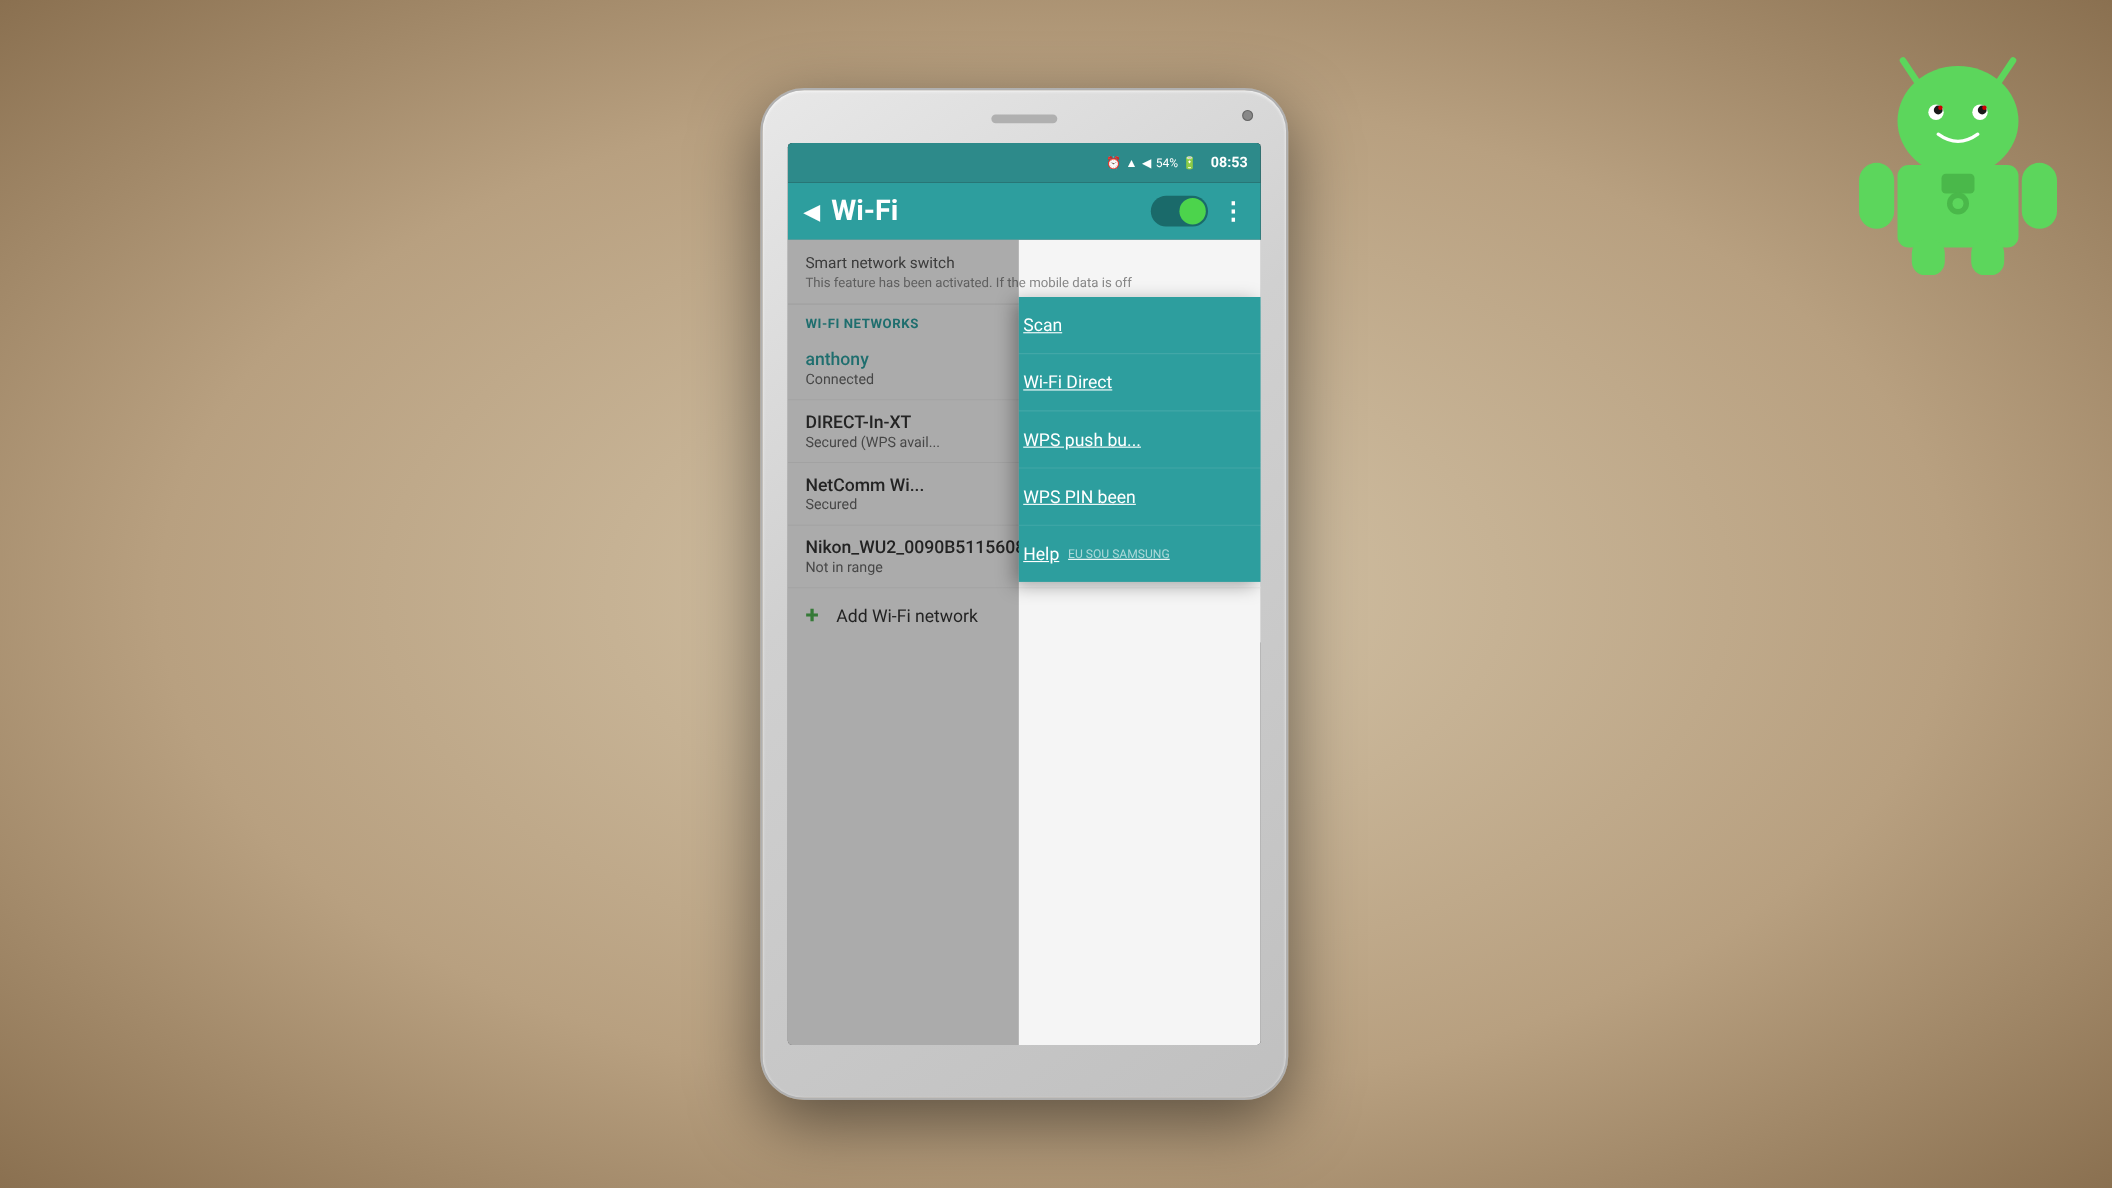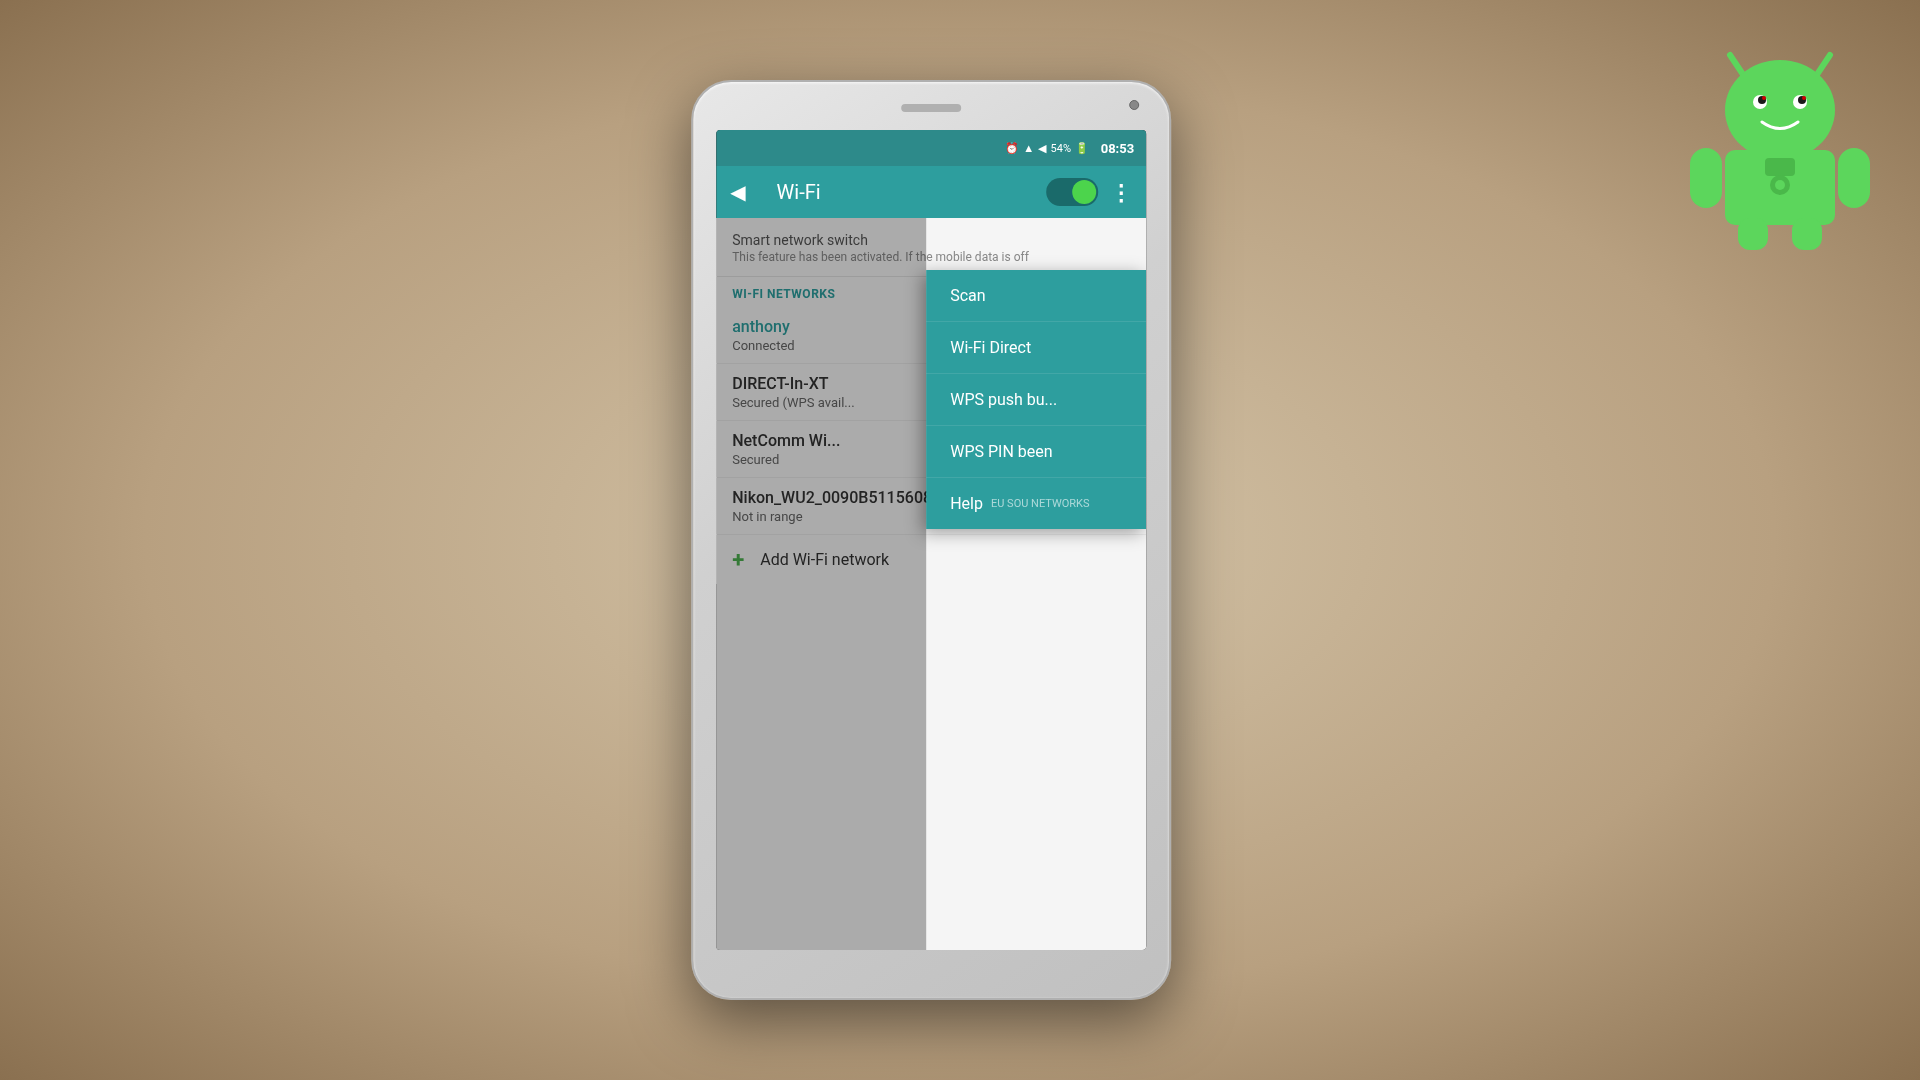--- a/index.html
+++ b/index.html
@@ -86,24 +86,23 @@
     }
 
     .back-arrow {
       color: white;
       font-size: 20px;
       margin-right: 10px;
     }
 
     .title-text {
       color: white;
-      font-size: 20px;
-      font-weight: 400;
+      font-size: 26px;
+      font-weight: 700;
       flex: 1;
-      margin-left: 21px;
     }
 
     .wifi-toggle {
       width: 52px;
       height: 28px;
       background: #1a6a6a;
       border-radius: 14px;
       position: relative;
       margin-right: 12px;
     }
@@ -217,25 +216,26 @@
       position: absolute;
       top: 52px;
       right: 0;
       width: 220px;
       background: #2d9e9e;
       z-index: 10;
       box-shadow: -4px 4px 16px rgba(0,0,0,0.35);
     }
 
     .dropdown-item {
-      padding: 16px 24px;
+      padding: 16px 4px;
       color: white;
       font-size: 16px;
       border-bottom: 1px solid rgba(255,255,255,0.1);
       cursor: pointer;
+      text-decoration: underline;
     }
 
     .dropdown-item.highlighted {
       background: rgba(0,0,0,0.15);
     }
 
     .dropdown-item:last-child {
       border-bottom: none;
     }
 
@@ -418,20 +418,20 @@
       <div class="dim-overlay"></div>
 
       <div class="dropdown-menu">
         <div class="dropdown-item">Scan</div>
         <div class="dropdown-item">Wi-Fi Direct</div>
         <div class="dropdown-item">WPS push bu...</div>
         <div class="dropdown-item">WPS PIN been</div>
         <div class="dropdown-item">
           <div class="help-item-inner">
             <span>Help</span>
-            <span class="eu-sou-text">EU SOU NETWORKS</span>
+            <span class="eu-sou-text">EU SOU SAMSUNG</span>
           </div>
         </div>
       </div>
 
     </div>
   </div>
 </div>
 
 </body></html>

